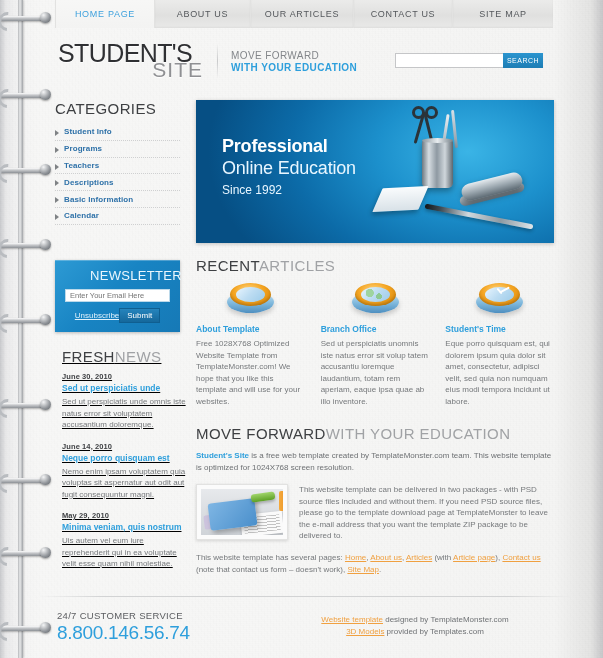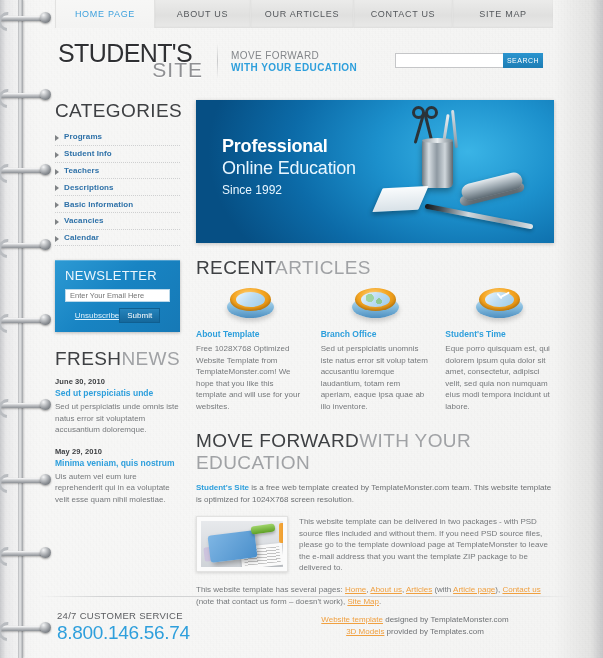--- a/index.html
+++ b/index.html
@@ -111,21 +111,21 @@
   }
   #search-btn {
     width:40px; height:15px; border:none; cursor:pointer;
     background:linear-gradient(to bottom,#2b95cf,#1d7db4);
     color:#fff; font-size:7px; letter-spacing:.5px; text-transform:uppercase;
     font-family:"Liberation Sans", sans-serif;
   }
 
   
   #left { position:absolute; left:55px; top:100px; width:125px; }
-  .sec-title { font-size:19px; letter-spacing:.4px; color:#5a5c5f; font-weight:400; margin-bottom:7px;}
+  .sec-title { font-size:15px; letter-spacing:.4px; color:#5a5c5f; font-weight:400; margin-bottom:7px;}
   .sec-title .bold { color:#3e4043; }
   .sec-title .light { color:#a0a2a5; }
 
   #cats { list-style:none; }
   #cats li {
     border-bottom:1px dotted #cfd0d1;
     padding:3.4px 0 3.4px 9px;
     position:relative; font-size:8px; font-weight:bold; color:#2e71a8; cursor:pointer;
     letter-spacing:.1px;
   }
@@ -134,36 +134,36 @@
     border-left:4px solid #7f8285; border-top:3px solid transparent; border-bottom:3px solid transparent;
   }
 
   
   #newsletter {
     position:absolute; left:55px; top:260px; width:125px; height:72px;
     background:linear-gradient(135deg,#2d9ad4 0%,#1884c3 45%,#1679b6 100%);
     box-shadow:0 1px 3px rgba(0,0,0,.25), inset 0 1px 0 rgba(255,255,255,.25);
     padding:9px 10px;
   }
-  #newsletter .nl-title{ color:#eaf6fd; font-size:13px; letter-spacing:.3px; line-height:14px;}
+  #newsletter .nl-title{ color:#eaf6fd; font-size:13px; letter-spacing:.3px; line-height:14px;margin-left:25px;}
   #nl-input {
     margin-top:6px; width:105px; height:13px; border:1px solid #bcd9ea; background:#fff;
     font-size:7.5px; color:#9aa0a4; padding:0 4px; outline:none;
     font-family:"Liberation Sans", sans-serif;
   }
   #nl-row{ margin-top:6px; display:flex; align-items:center; justify-content:center; width:105px;}
   #nl-unsub{ color:#dff1fb; font-size:8px; text-decoration:underline; cursor:pointer;}
   #nl-submit{
     border:1px solid #0f5f91; background:linear-gradient(to bottom,#2584bc,#15689c);
     color:#fff; font-size:8px; padding:2px 7px; cursor:pointer;
     font-family:"Liberation Sans", sans-serif;
   }
 
   
-  #news { position:absolute; left:55px; top:348px; width:128px; }
+  #news { position:absolute; left:62px; top:348px; width:128px;text-decoration:underline; }
   .news-item{ margin-bottom:11px; }
   .news-date{ font-size:7.5px; font-weight:bold; color:#3f4144; letter-spacing:.1px;}
   .news-head{ font-size:8.5px; font-weight:bold; color:#2e9fdc; margin-top:2px; cursor:pointer;}
   .news-body{ font-size:8px; color:#76797c; line-height:11.5px; margin-top:3px;}
 
   
   #right { position:absolute; left:196px; top:100px; width:358px; }
 
   
   #hero {
@@ -347,26 +347,25 @@
       <input id="search-input" type="text" placeholder="" style="">
       <button id="search-btn">Search</button>
     </div>
   </div>
 
   <div id="left">
     <div class="sec-title">
       <span class="bold">CATEGORIES</span>
     </div>
     <ul id="cats">
+      <li><span>Student Info</span></li>
       <li><span>Programs</span></li>
-      <li><span>Student Info</span></li>
       <li><span>Teachers</span></li>
       <li><span>Descriptions</span></li>
       <li><span>Basic Information</span></li>
-      <li><span>Vacancies</span></li>
       <li><span>Calendar</span></li>
     </ul>
   </div>
 
   <div id="newsletter">
     <div class="nl-title">NEWSLETTER</div>
     <input id="nl-input" type="text" placeholder="Enter Your Email Here" style="">
     <div id="nl-row">
       <span id="nl-unsub">Unsubscribe</span>
       <button id="nl-submit">Submit</button>
@@ -374,20 +373,25 @@
   </div>
 
   <div id="news">
     <div class="sec-title">
       <span class="bold">FRESH</span><span class="light">NEWS</span>
     </div>
     <div class="news-item">
       <div class="news-date">June 30, 2010</div>
       <div class="news-head">Sed ut perspiciatis unde</div>
       <div class="news-body">Sed ut perspiciatis unde omnis iste natus error sit voluptatem accusantium doloremque.</div>
+    </div>
+    <div class="news-item">
+      <div class="news-date">June 14, 2010</div>
+      <div class="news-head">Neque porro quisquam est</div>
+      <div class="news-body">Nemo enim ipsam voluptatem quia voluptas sit aspernatur aut odit aut fugit consequuntur magni.</div>
     </div>
     <div class="news-item">
       <div class="news-date">May 29, 2010</div>
       <div class="news-head">Minima veniam, quis nostrum</div>
       <div class="news-body">Uis autem vel eum iure reprehenderit qui in ea voluptate velit esse quam nihil molestiae.</div>
     </div>
   </div>
 
   <div id="right">
 

